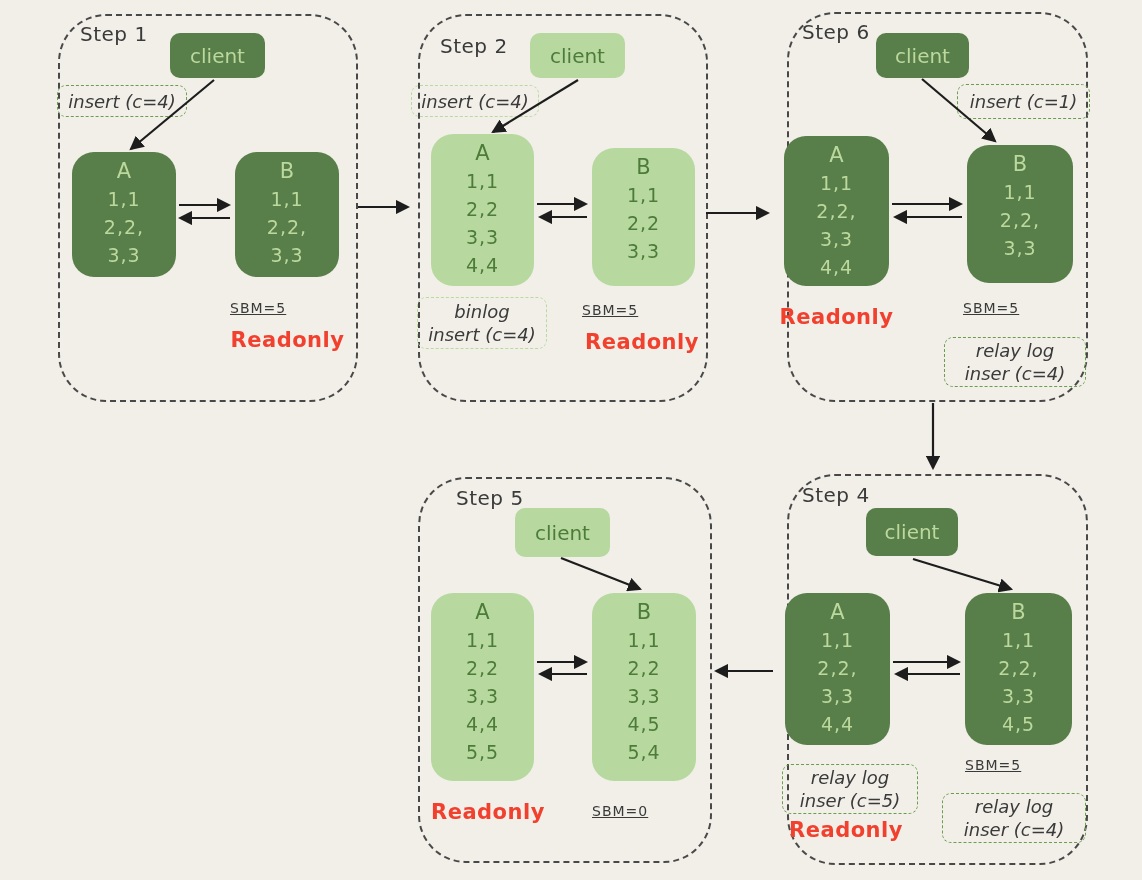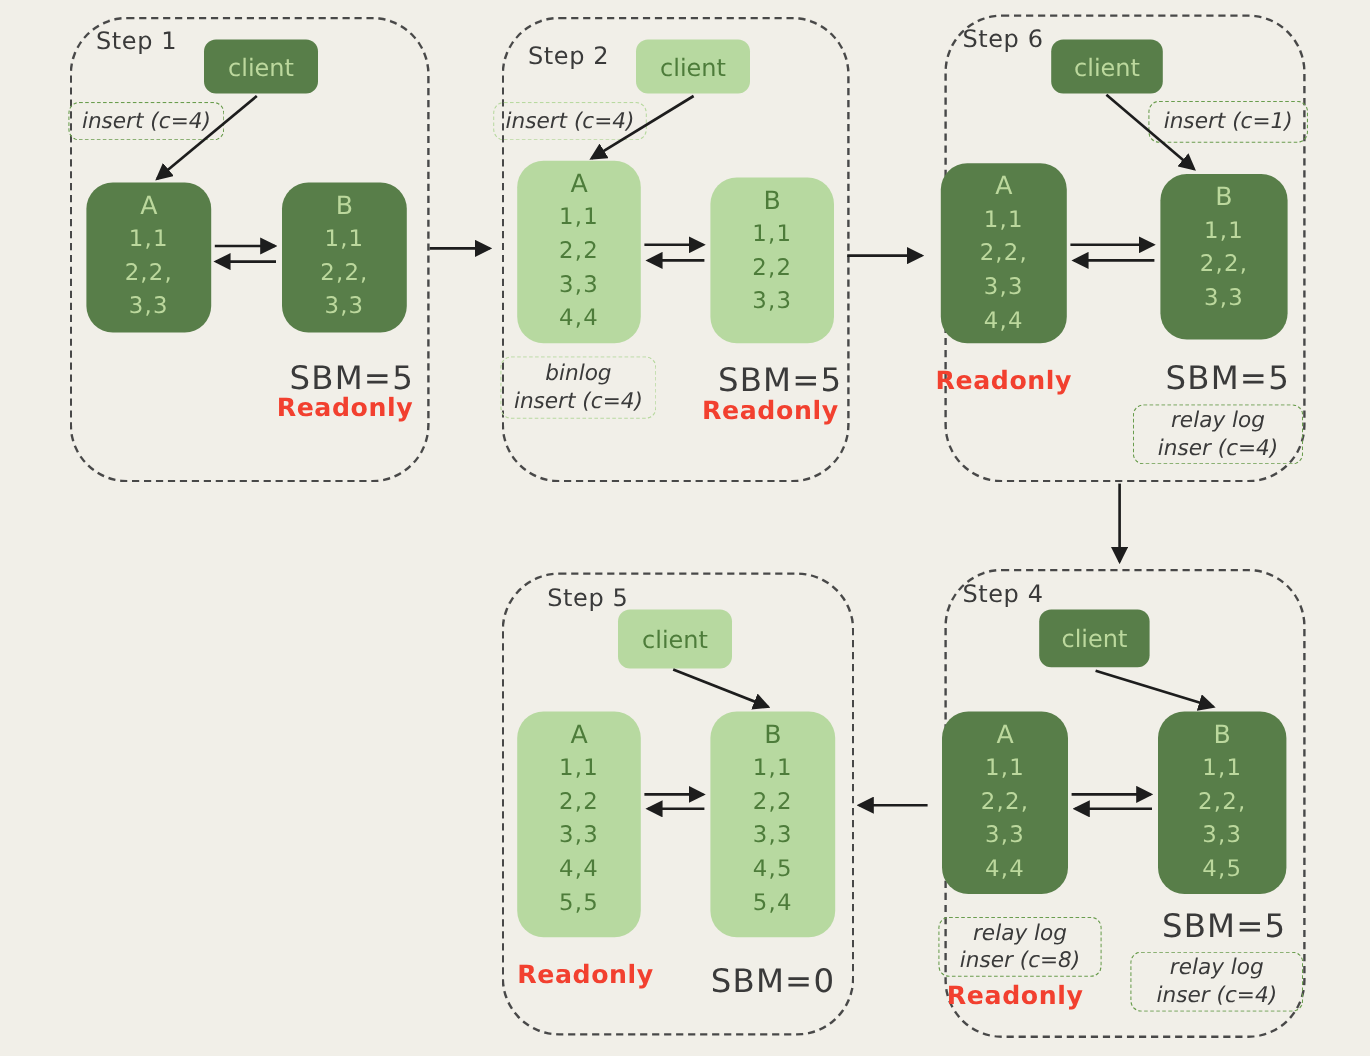--- a/index.html
+++ b/index.html
@@ -48,22 +48,22 @@
     box-sizing:border-box;
     display:flex;flex-direction:column;align-items:center;justify-content:center;
     font-size:18px;color:var(--ink,#3a3a3a);
     line-height:23px;
     font-style:italic;
   }
   .tag.strong{border:1.8px dashed var(--tag-border-strong,#6a9d4e);}
   .tag.soft{border:1.8px dashed var(--tag-border-soft,#b8d9a0);}
   .sbm{
     position:absolute;
-    font-size:27px;color:var(--ink,#3a3a3a);
-    text-align:right;letter-spacing:1px;
+    font-size:14px;color:var(--ink,#3a3a3a);
+    text-align:left;letter-spacing:1px;text-decoration:underline;
   }
   .readonly{
     position:absolute;
     font-size:21px;color:var(--readonly-red,#f2402f);
     text-align:center;font-weight:600;letter-spacing:.5px;
   }
   svg.arrows{
     position:absolute;left:0;top:0;
     pointer-events:none;
   }
@@ -167,21 +167,21 @@
   </div>
   <div class="db dark" style="left:965px;top:593px;width:107px;height:152px">
     <div class="db-title">B</div>
     <div class="db-row">1,1</div>
     <div class="db-row">2,2,</div>
     <div class="db-row">3,3</div>
     <div class="db-row">4,5</div>
   </div>
   <div class="tag strong" style="left:782px;top:764px;width:136px;height:50px">
     <span>relay log</span>
-    <span>inser (c=8)</span>
+    <span>inser (c=5)</span>
   </div>
   <div class="readonly" style="left:786px;top:818px;width:120px">Readonly</div>
   <div class="sbm" style="left:965px;top:757px;width:107px">SBM=5</div>
   <div class="tag strong" style="left:942px;top:793px;width:144px;height:50px">
     <span>relay log</span>
     <span>inser (c=4)</span>
   </div>
 
   <div class="step-box" style="left:418px;top:477px;width:294px;height:386px"></div>
   <div class="step-label" style="left:456px;top:486px">Step 5</div>

